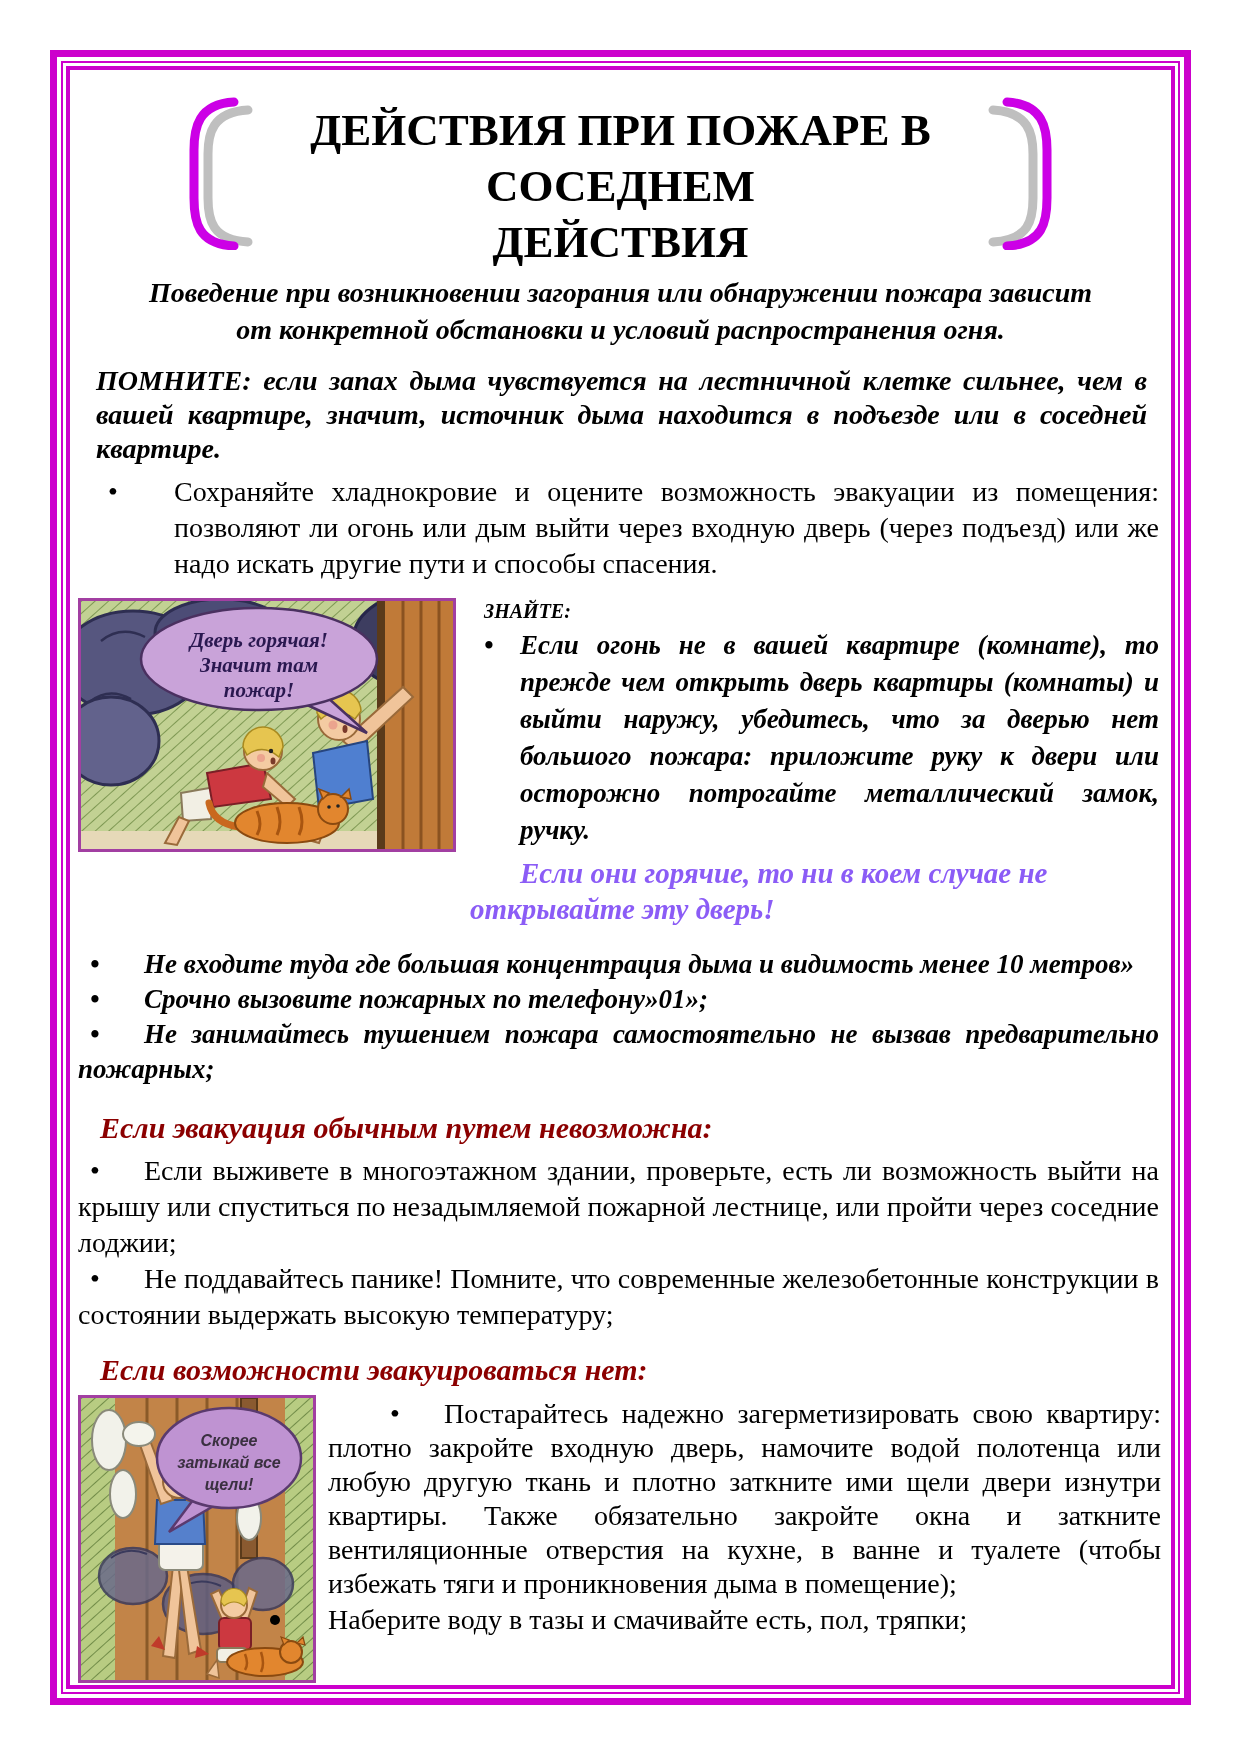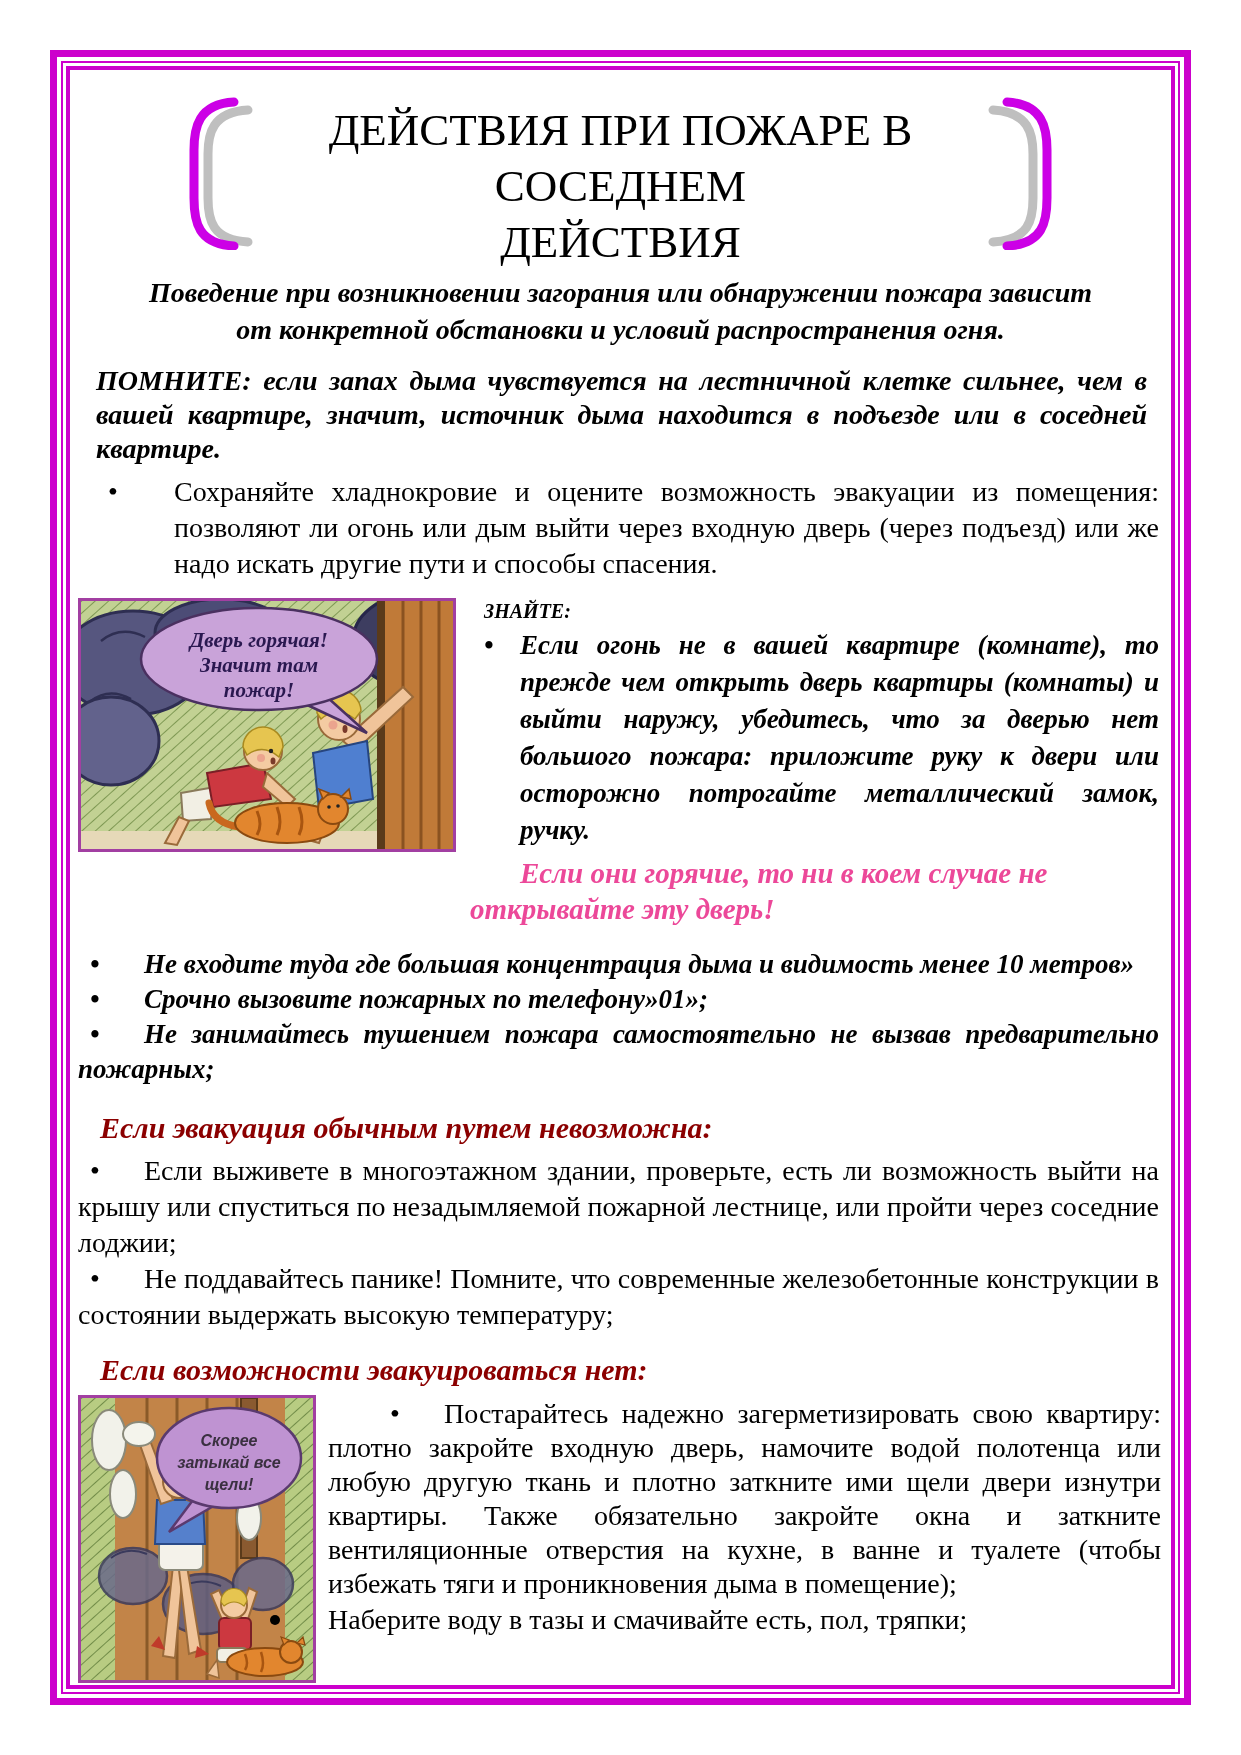--- a/index.html
+++ b/index.html
@@ -41,21 +41,21 @@
     height:158px;
     margin-top:10px;
   }
   .bracket{position:absolute;top:0;width:70px;height:158px;}
   .bracket-left{left:108px;}
   .bracket-right{right:108px;}
   .page-title{
     margin:0 190px;
     text-align:center;
     font-size:45px;
-    font-weight:normal;
+    font-weight:bold;
     line-height:56px;
     letter-spacing:0px;
     padding-top:10px;
   }
 
   
   .intro{
     margin:24px 60px 7px 60px;
     text-align:center;
     font-size:28px;
@@ -106,21 +106,21 @@
     font-size:27px;line-height:37px;text-align:justify;
     font-weight:bold;font-style:italic;
     padding-left:50px;text-indent:-36px;
     margin-right:4px;
   }
   ul.hang2 li::before{
     content:"\2022";display:inline-block;width:36px;text-indent:0;
   }
   .warning{
     margin:6px 4px 0 0;
-    color:#ec4899;
+    color:#8b5cf6;
     font-size:29px;font-weight:bold;font-style:italic;
     line-height:36px;
     text-indent:50px;
   }
 
   
   .mid{margin-top:20px;}
   p.mb{
     margin:0 4px 0 0;
     font-size:27px;line-height:35px;

